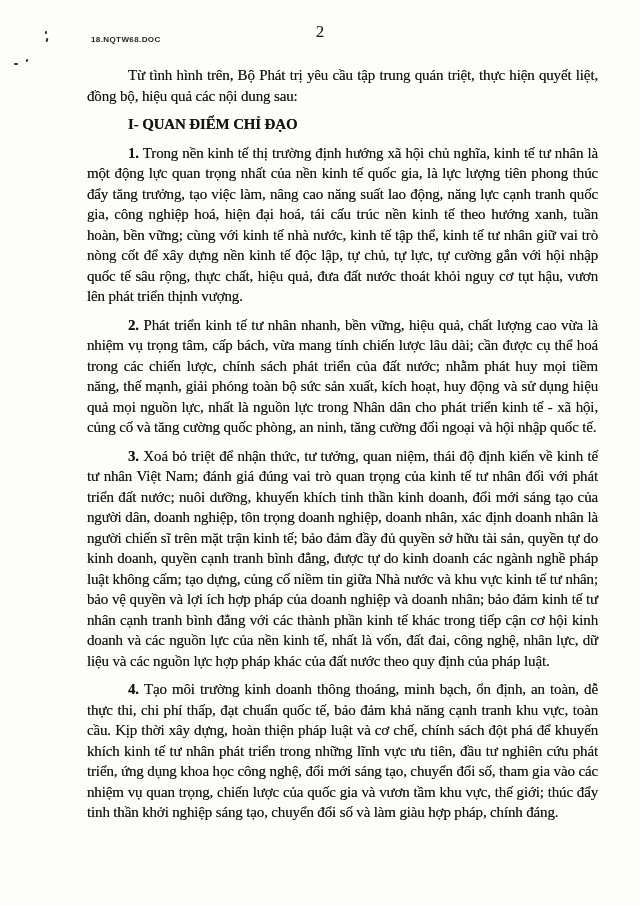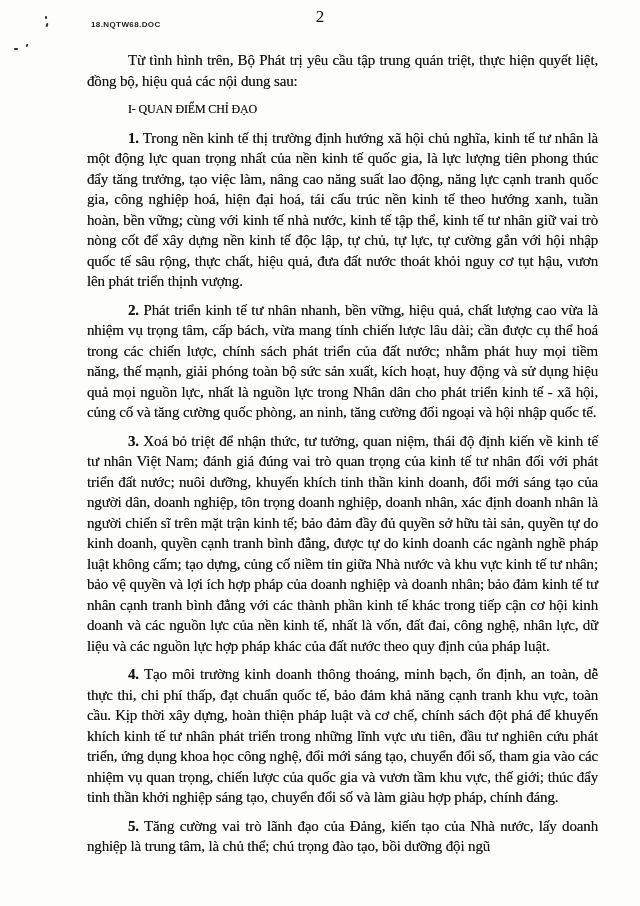--- a/index.html
+++ b/index.html
@@ -8,20 +8,21 @@
     height: 906px;
     position: relative;
     overflow: hidden;
     background: #fdfdfb;
     font-family: "Liberation Serif", serif;
     color: #131313;
   }
   .page {
     position: absolute;
     inset: 0;
+    margin-top: 15px;
   }
   .doc-ref {
     position: absolute;
     left: 91px;
     top: 20px;
     font-family: "Liberation Sans", sans-serif;
     font-size: 8px;
     font-weight: bold;
     letter-spacing: 0.4px;
     color: #1d1d1d;
@@ -45,22 +46,22 @@
     line-height: 20.5px;
     letter-spacing: -0.15px;
     text-shadow: 0 0 0.6px rgba(15,15,15,0.6);
   }
   .content p {
     margin: 8px 0 0 0;
     text-indent: 41px;
   }
   .content p.first { margin-top: 0; }
   .heading {
-    font-weight: normal;
-    font-size: 12px;
+    font-weight: bold;
+    font-size: 15px;
   }
   .pnum { font-weight: bold; }
   .artifact {
     position: absolute;
     background: #2e2e2e;
     border-radius: 1px;
   }
   .a1 { left: 45px; top: 16px; width: 2px; height: 3px; }
   .a2 { left: 46px; top: 23px; width: 2px; height: 4px; transform: rotate(14deg); }
   .a3 { left: 26px; top: 44px; width: 2px; height: 3px; transform: rotate(20deg); }
@@ -87,16 +88,15 @@
     <p class="heading">I- QUAN ĐIỂM CHỈ ĐẠO</p>
 
     <p><span class="pnum">1.</span> <span>Trong nền kinh tế thị trường định hướng xã hội chủ nghĩa, kinh tế tư nhân là một động lực quan trọng nhất của nền kinh tế quốc gia, là lực lượng tiên phong thúc đẩy tăng trưởng, tạo việc làm, nâng cao năng suất lao động, năng lực cạnh tranh quốc gia, công nghiệp hoá, hiện đại hoá, tái cấu trúc nền kinh tế theo hướng xanh, tuần hoàn, bền vững; cùng với kinh tế nhà nước, kinh tế tập thể, kinh tế tư nhân giữ vai trò nòng cốt để xây dựng nền kinh tế độc lập, tự chủ, tự lực, tự cường gắn với hội nhập quốc tế sâu rộng, thực chất, hiệu quả, đưa đất nước thoát khỏi nguy cơ tụt hậu, vươn lên phát triển thịnh vượng.</span></p>
 
     <p><span class="pnum">2.</span> <span>Phát triển kinh tế tư nhân nhanh, bền vững, hiệu quả, chất lượng cao vừa là nhiệm vụ trọng tâm, cấp bách, vừa mang tính chiến lược lâu dài; cần được cụ thể hoá trong các chiến lược, chính sách phát triển của đất nước; nhằm phát huy mọi tiềm năng, thế mạnh, giải phóng toàn bộ sức sản xuất, kích hoạt, huy động và sử dụng hiệu quả mọi nguồn lực, nhất là nguồn lực trong Nhân dân cho phát triển kinh tế - xã hội, củng cố và tăng cường quốc phòng, an ninh, tăng cường đối ngoại và hội nhập quốc tế.</span></p>
 
     <p><span class="pnum">3.</span> <span>Xoá bỏ triệt để nhận thức, tư tưởng, quan niệm, thái độ định kiến về kinh tế tư nhân Việt Nam; đánh giá đúng vai trò quan trọng của kinh tế tư nhân đối với phát triển đất nước; nuôi dưỡng, khuyến khích tinh thần kinh doanh, đổi mới sáng tạo của người dân, doanh nghiệp, tôn trọng doanh nghiệp, doanh nhân, xác định doanh nhân là người chiến sĩ trên mặt trận kinh tế; bảo đảm đầy đủ quyền sở hữu tài sản, quyền tự do kinh doanh, quyền cạnh tranh bình đẳng, được tự do kinh doanh các ngành nghề pháp luật không cấm; tạo dựng, củng cố niềm tin giữa Nhà nước và khu vực kinh tế tư nhân; bảo vệ quyền và lợi ích hợp pháp của doanh nghiệp và doanh nhân; bảo đảm kinh tế tư nhân cạnh tranh bình đẳng với các thành phần kinh tế khác trong tiếp cận cơ hội kinh doanh và các nguồn lực của nền kinh tế, nhất là vốn, đất đai, công nghệ, nhân lực, dữ liệu và các nguồn lực hợp pháp khác của đất nước theo quy định của pháp luật.</span></p>
 
     <p><span class="pnum">4.</span> <span>Tạo môi trường kinh doanh thông thoáng, minh bạch, ổn định, an toàn, dễ thực thi, chi phí thấp, đạt chuẩn quốc tế, bảo đảm khả năng cạnh tranh khu vực, toàn cầu. Kịp thời xây dựng, hoàn thiện pháp luật và cơ chế, chính sách đột phá để khuyến khích kinh tế tư nhân phát triển trong những lĩnh vực ưu tiên, đầu tư nghiên cứu phát triển, ứng dụng khoa học công nghệ, đổi mới sáng tạo, chuyển đổi số, tham gia vào các nhiệm vụ quan trọng, chiến lược của quốc gia và vươn tầm khu vực, thế giới; thúc đẩy tinh thần khởi nghiệp sáng tạo, chuyển đổi số và làm giàu hợp pháp, chính đáng.</span></p>
 
-    <p><span class="pnum">5.</span> <span>Tăng cường vai trò lãnh đạo của Đảng, kiến tạo của Nhà nước, lấy doanh nghiệp là trung tâm, là chủ thể; chú trọng đào tạo, bồi dưỡng đội ngũ</span></p>
 
   </div>
 </div>
 
 </body></html>

